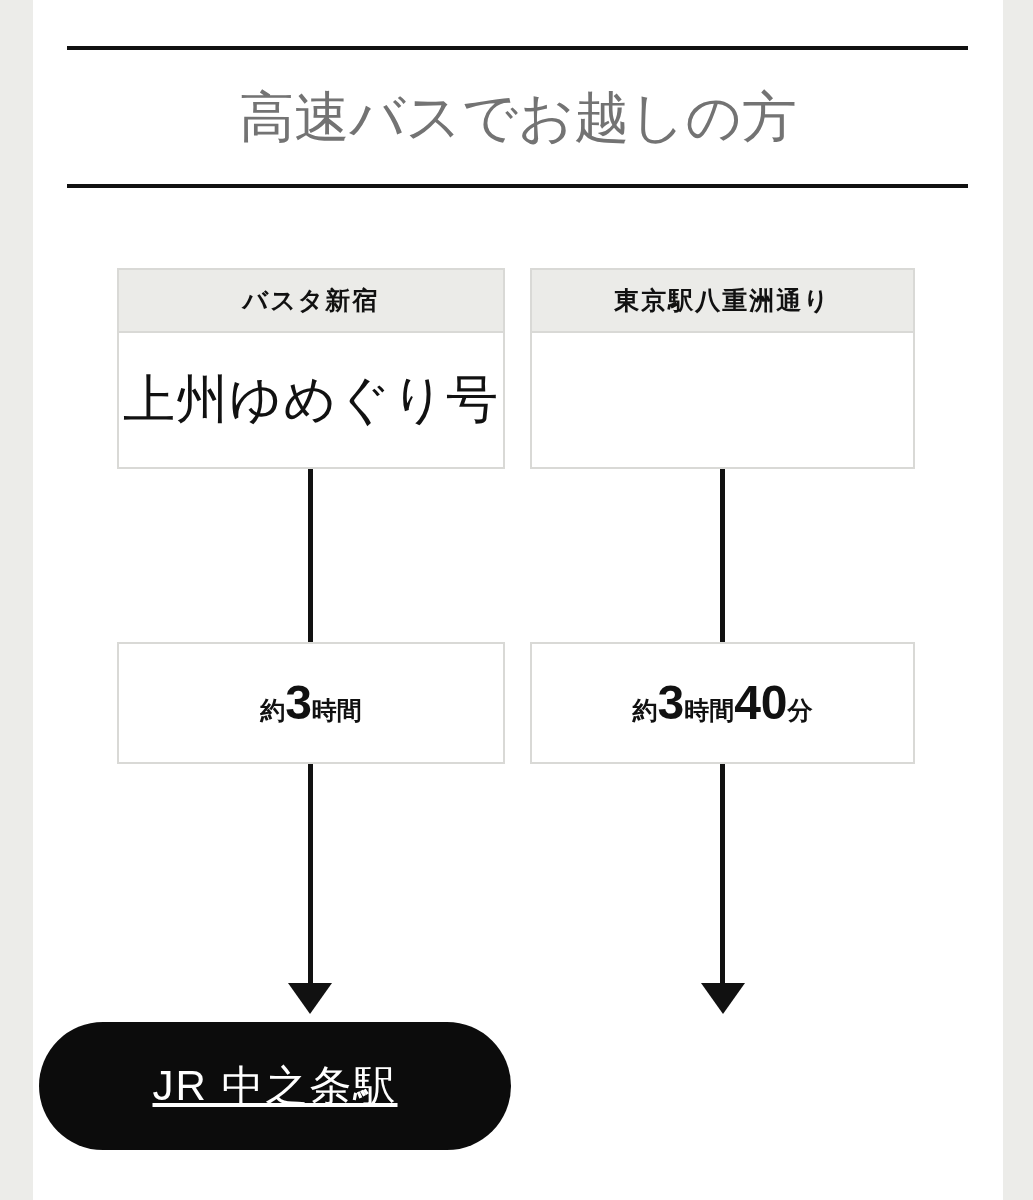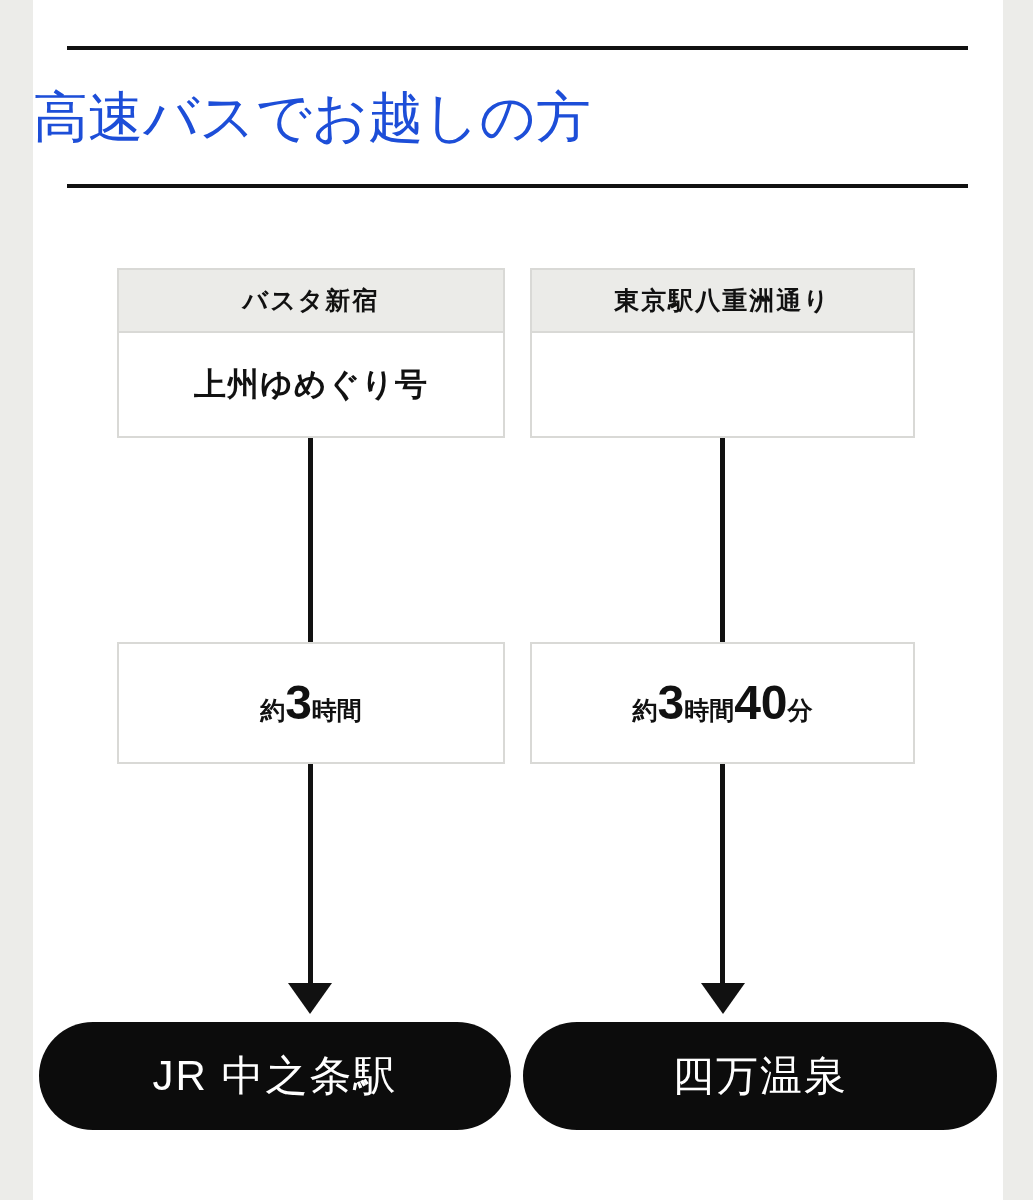--- a/index.html
+++ b/index.html
@@ -34,31 +34,32 @@
   }
   .rule-top    { top: 46px; }
   .rule-bottom { top: 184px; }
 
   .title {
     position: absolute;
     left: 33px;
     top: 89px;
     width: 970px;
     margin: 0;
+    text-align: center;
     font-size: 55px;
     line-height: 1.05;
     font-weight: 500;
     letter-spacing: 0px;
-    color: #1d4ed8;
+    color: #737373;
   }
 
   .origin-box {
     position: absolute;
     top: 268px;
-    height: 170px;
+    height: 201px;
     background: #ffffff;
     border: 2px solid #d9d9d6;
     box-sizing: border-box;
     display: flex;
     flex-direction: column;
     z-index: 2;
   }
   .origin-box.col-a { left: 117px; width: 388px; }
   .origin-box.col-b { left: 530px; width: 385px; }
 
@@ -72,22 +73,22 @@
     justify-content: center;
     font-size: 25px;
     font-weight: bold;
     letter-spacing: 2px;
   }
   .origin-body {
     flex: 1;
     display: flex;
     align-items: center;
     justify-content: center;
-    font-size: 32px;
-    font-weight: bold;
+    font-size: 52px;
+    font-weight: normal;
     letter-spacing: 1px;
   }
 
   .vline {
     position: absolute;
     top: 437px;
     width: 5px;
     height: 549px;
     background: #111111;
     z-index: 1;
@@ -127,31 +128,32 @@
     border-right: 22px solid transparent;
     border-top: 31px solid #111111;
     z-index: 1;
   }
   .arrowhead.col-a { left: 288px; }
   .arrowhead.col-b { left: 701px; }
 
   .pill {
     position: absolute;
     top: 1022px;
-    height: 108px;
+    height: 128px;
     border-radius: 64px;
     background: #0c0c0c;
     color: #ffffff;
     display: flex;
     align-items: center;
     justify-content: center;
     font-size: 42px;
     font-weight: 500;
     letter-spacing: 2px;
     z-index: 2;
+    text-decoration: underline;
   }
   .pill.col-a { left: 39px;  width: 472px; }
   .pill.col-b { left: 523px; width: 474px; }
 </style>
 </head>
 <body>
 
 <div class="stage">
 
   <div class="gutter gutter-left"></div>
@@ -183,15 +185,14 @@
   <div class="duration-box col-b">
     <span class="inner">
       <span class="seg-small">約</span>
       <span class="seg-large">3</span>
       <span class="seg-small">時間</span>
       <span class="seg-large">40</span>
       <span class="seg-small">分</span>
     </span>
   </div>
   <div class="arrowhead col-b"></div>
-  <div class="pill col-b">四万温泉</div>
 
 </div>
 
 </body></html>

